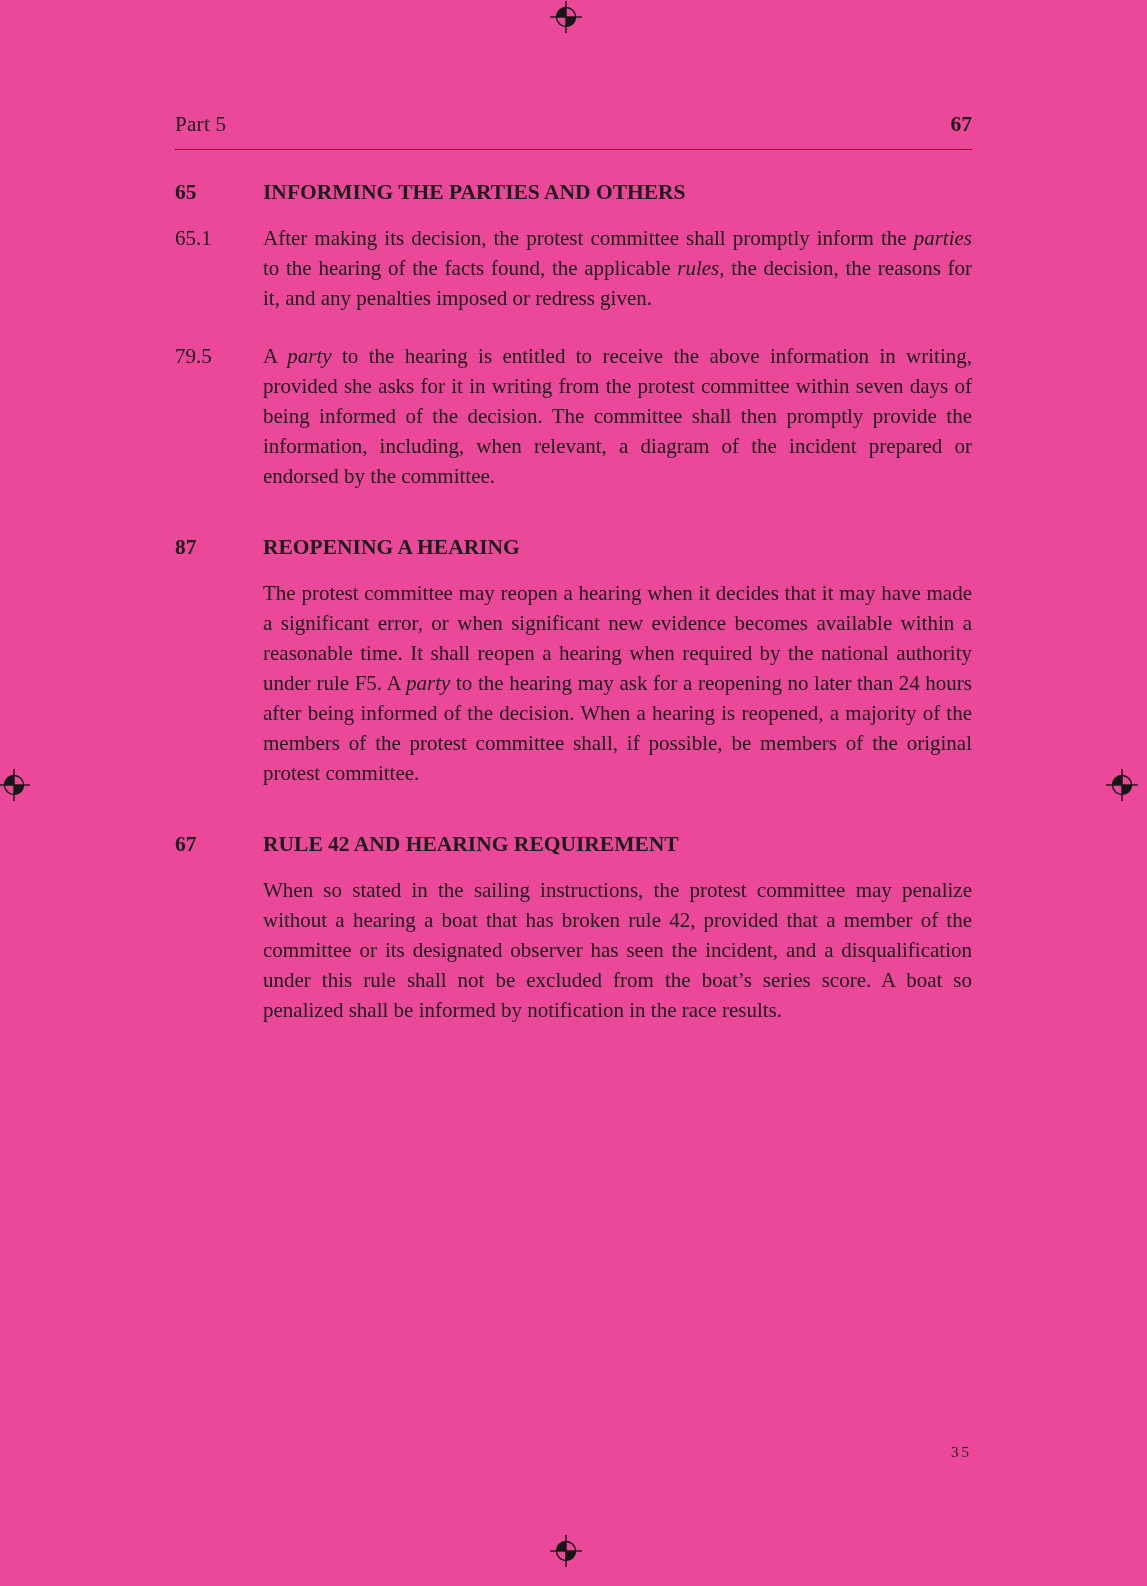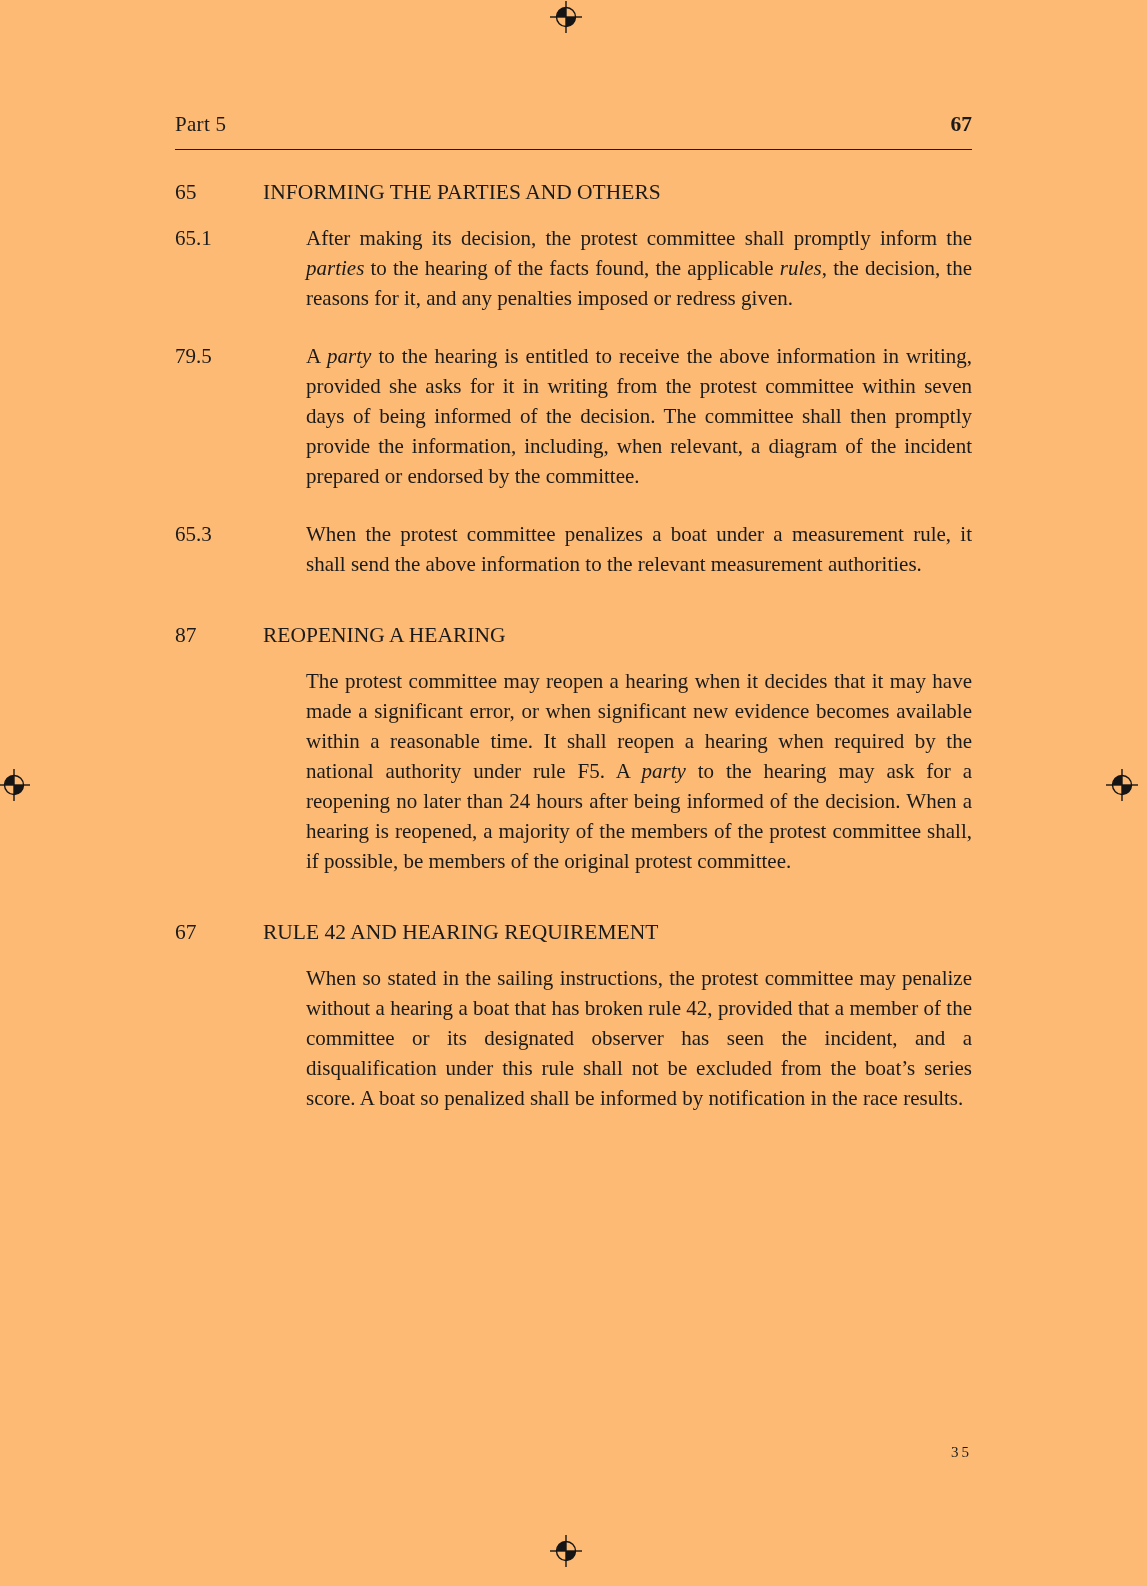--- a/index.html
+++ b/index.html
@@ -1,21 +1,21 @@
 <!DOCTYPE html>
 <html><head>
 <meta charset="utf-8">
 <style>
   * { margin: 0; padding: 0; box-sizing: border-box; }
   html, body { background: #ffffff; }
   .sheet {
     position: relative;
     width: 1147px;
     height: 1586px;
-    background: #fdba74;
+    background: #ec4899;
     font-family: "Liberation Serif", serif;
     color: #1b1b1b;
     overflow: hidden;
   }
 
   
   .regmark { position: absolute; width: 34px; height: 34px; }
   .regmark-top    { left: 549px; top: 0px; }
   .regmark-bottom { left: 549px; top: 1534px; }
   .regmark-left   { left: -3px;  top: 768px; }
@@ -44,29 +44,29 @@
   
   .content {
     position: absolute;
     left: 175px; top: 171px; width: 797px;
     font-size: 21px; line-height: 30px;
   }
   .rule-section { margin-top: 41px; }
   .rule-section:first-child { margin-top: 6px; }
   .rule-heading {
     display: flex;
-    font-weight: normal;
+    font-weight: bold;
     font-size: 21.5px;
     margin-bottom: 16px;
   }
   .rule-heading .num { width: 88px; flex: none; }
   .rule-item { display: flex; margin-bottom: 28px; }
   .rule-item:last-child { margin-bottom: 0; }
   .rule-item .num { width: 88px; flex: none; font-weight: normal; }
-  .rule-item .text { flex: 1; text-align: justify; margin-left: 43px; }
+  .rule-item .text { flex: 1; text-align: justify; }
   .rule-item .text i { font-style: italic; }
 
   
   .page-number {
     position: absolute;
     left: 175px; top: 1444px; width: 797px;
     text-align: right;
     font-size: 15px;
     letter-spacing: 3px;
   }
@@ -126,24 +126,20 @@
           <span class="title">INFORMING THE PARTIES AND OTHERS</span>
         </div>
         <div class="rule-item">
           <span class="num">65.1</span>
           <div class="text"><span>After making its decision, the protest committee shall promptly inform the </span><i>parties</i><span> to the hearing of the facts found, the applicable </span><i>rules</i><span>, the decision, the reasons for it, and any penalties imposed or redress given.</span></div>
         </div>
         <div class="rule-item">
           <span class="num">79.5</span>
           <div class="text"><span>A </span><i>party</i><span> to the hearing is entitled to receive the above information in writing, provided she asks for it in writing from the protest committee within seven days of being informed of the decision. The committee shall then promptly provide the information, including, when relevant, a diagram of the incident prepared or endorsed by the committee.</span></div>
         </div>
-        <div class="rule-item">
-          <span class="num">65.3</span>
-          <div class="text"><span>When the protest committee penalizes a boat under a measurement rule, it shall send the above information to the relevant measurement authorities.</span></div>
-        </div>
       </section>
       <section class="rule-section">
         <div class="rule-heading">
           <span class="num">87</span>
           <span class="title">REOPENING A HEARING</span>
         </div>
         <div class="rule-item">
           <span class="num"></span>
           <div class="text"><span>The protest committee may reopen a hearing when it decides that it may have made a significant error, or when significant new evidence becomes available within a reasonable time. It shall reopen a hearing when required by the national authority under rule F5. A </span><i>party</i><span> to the hearing may ask for a reopening no later than 24 hours after being informed of the decision. When a hearing is reopened, a majority of the members of the protest committee shall, if possible, be members of the original protest committee.</span></div>
         </div>

